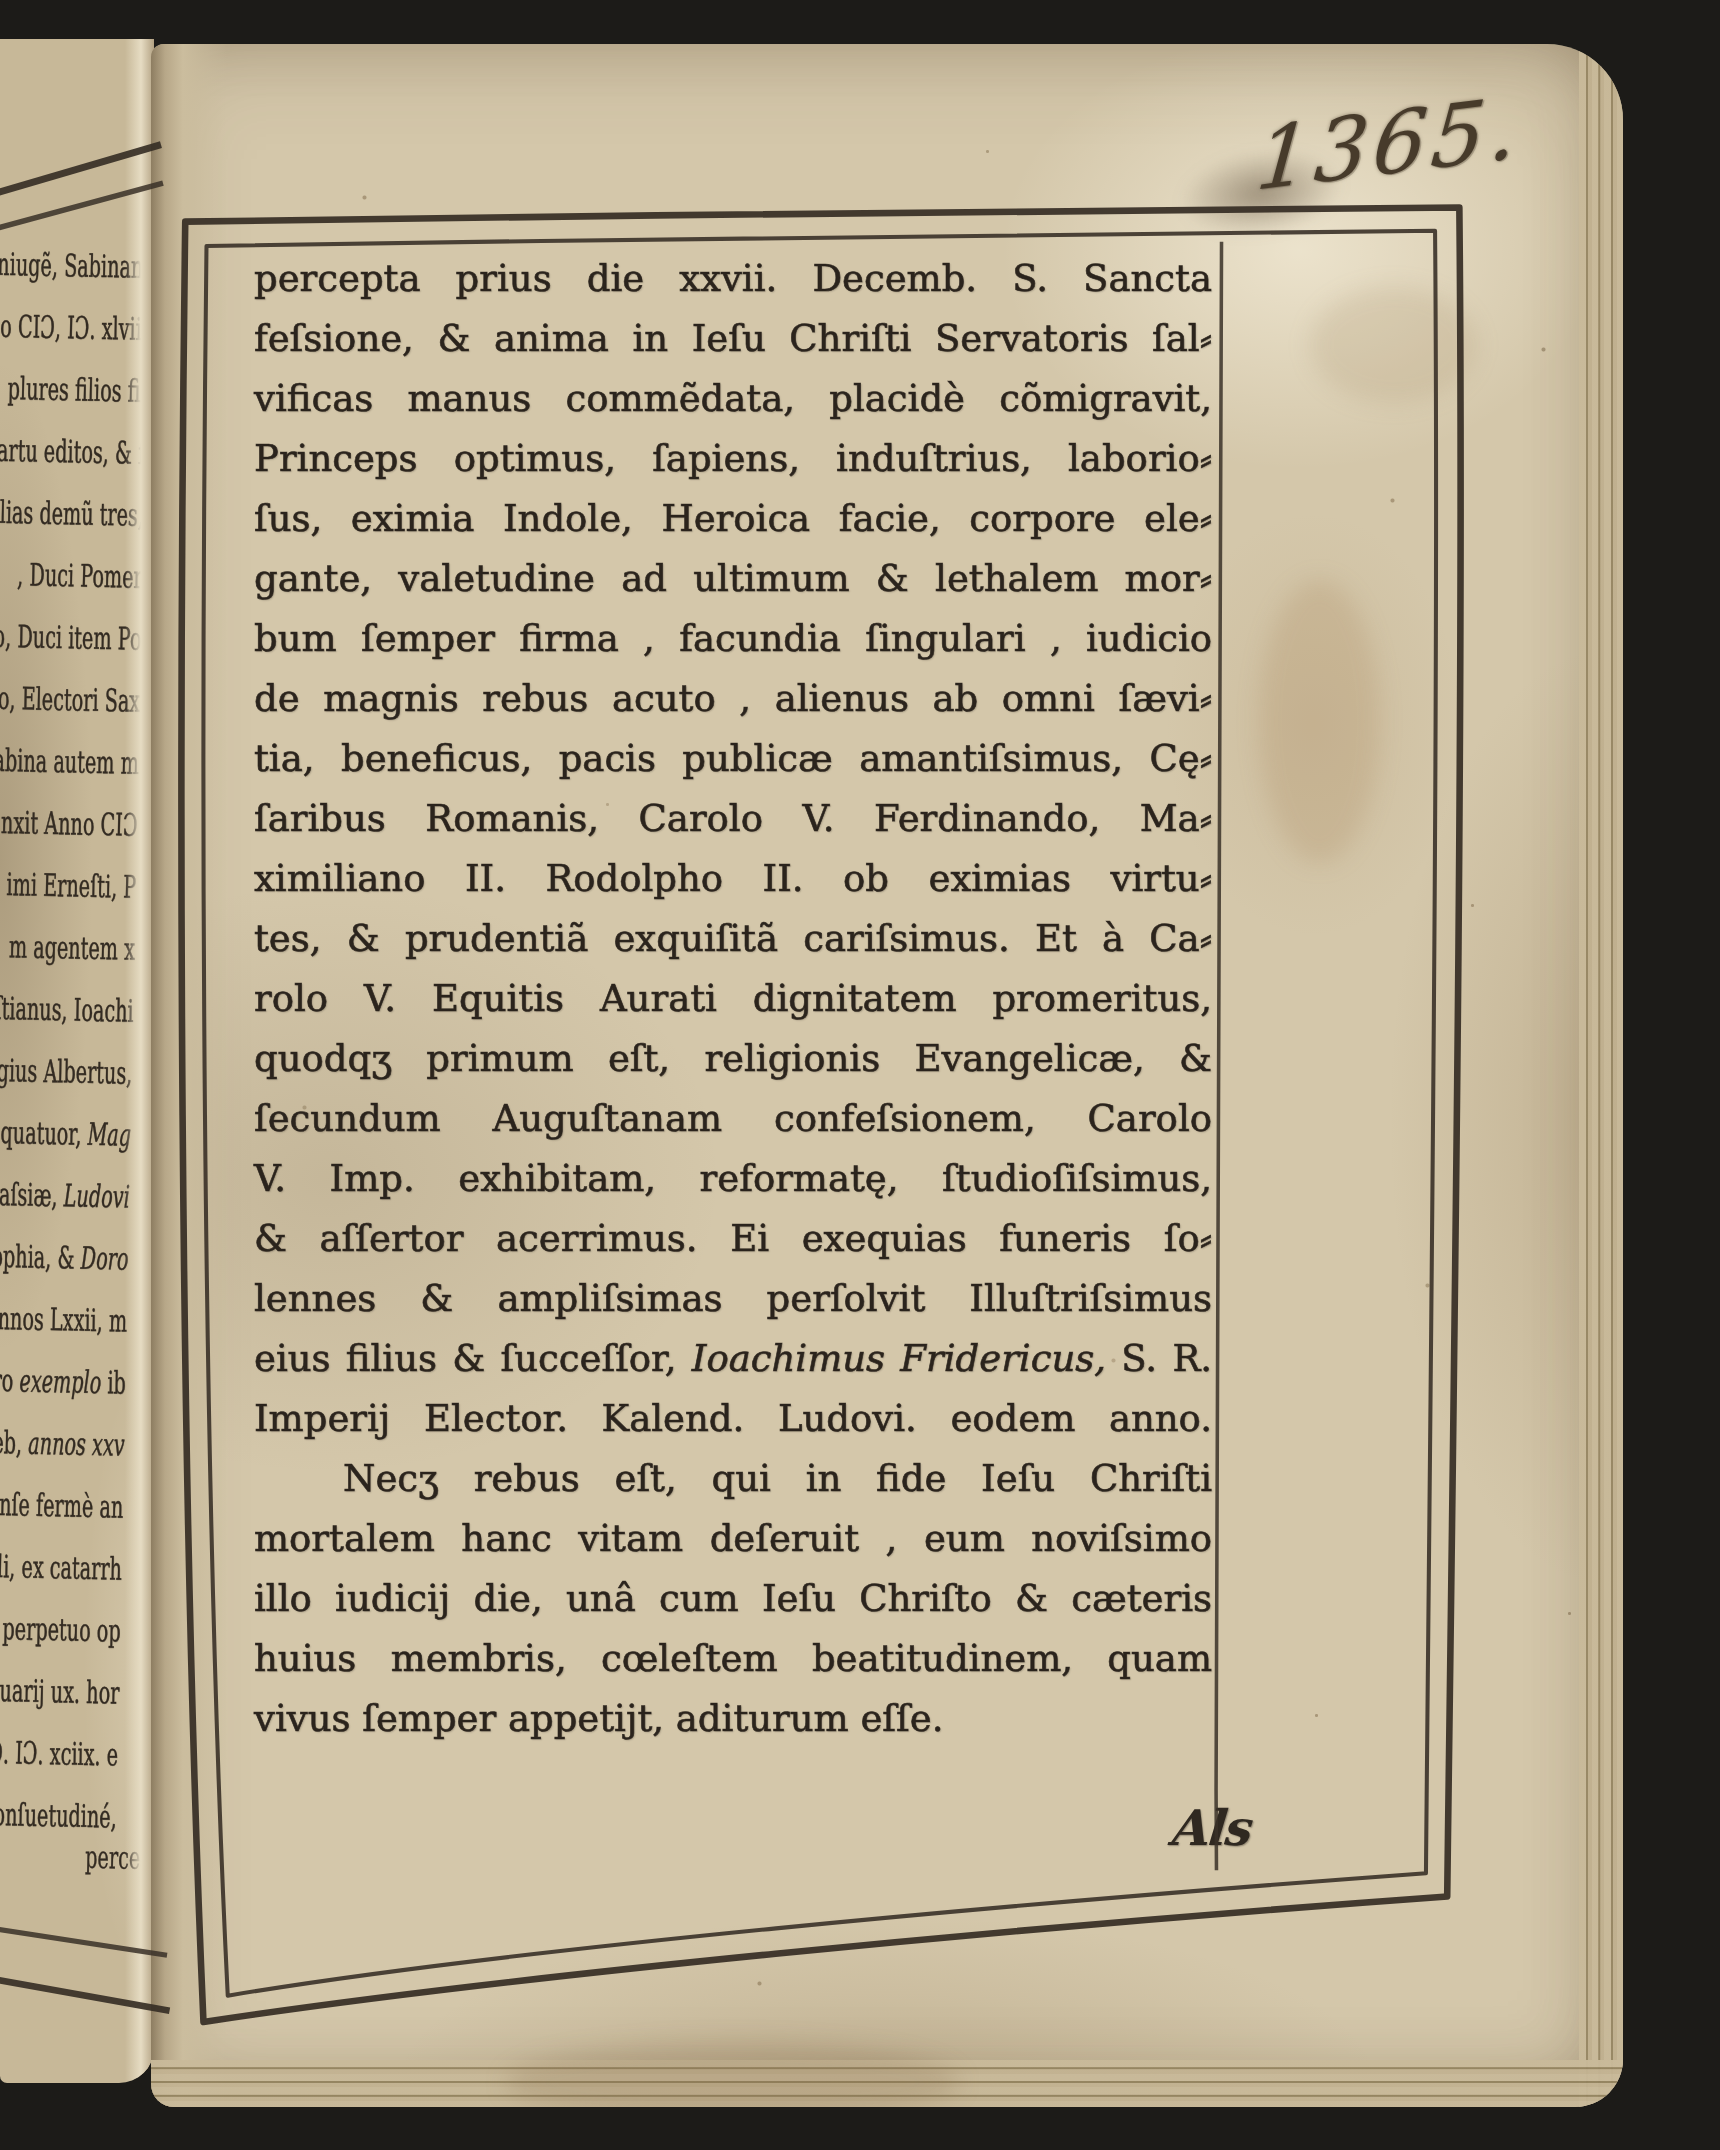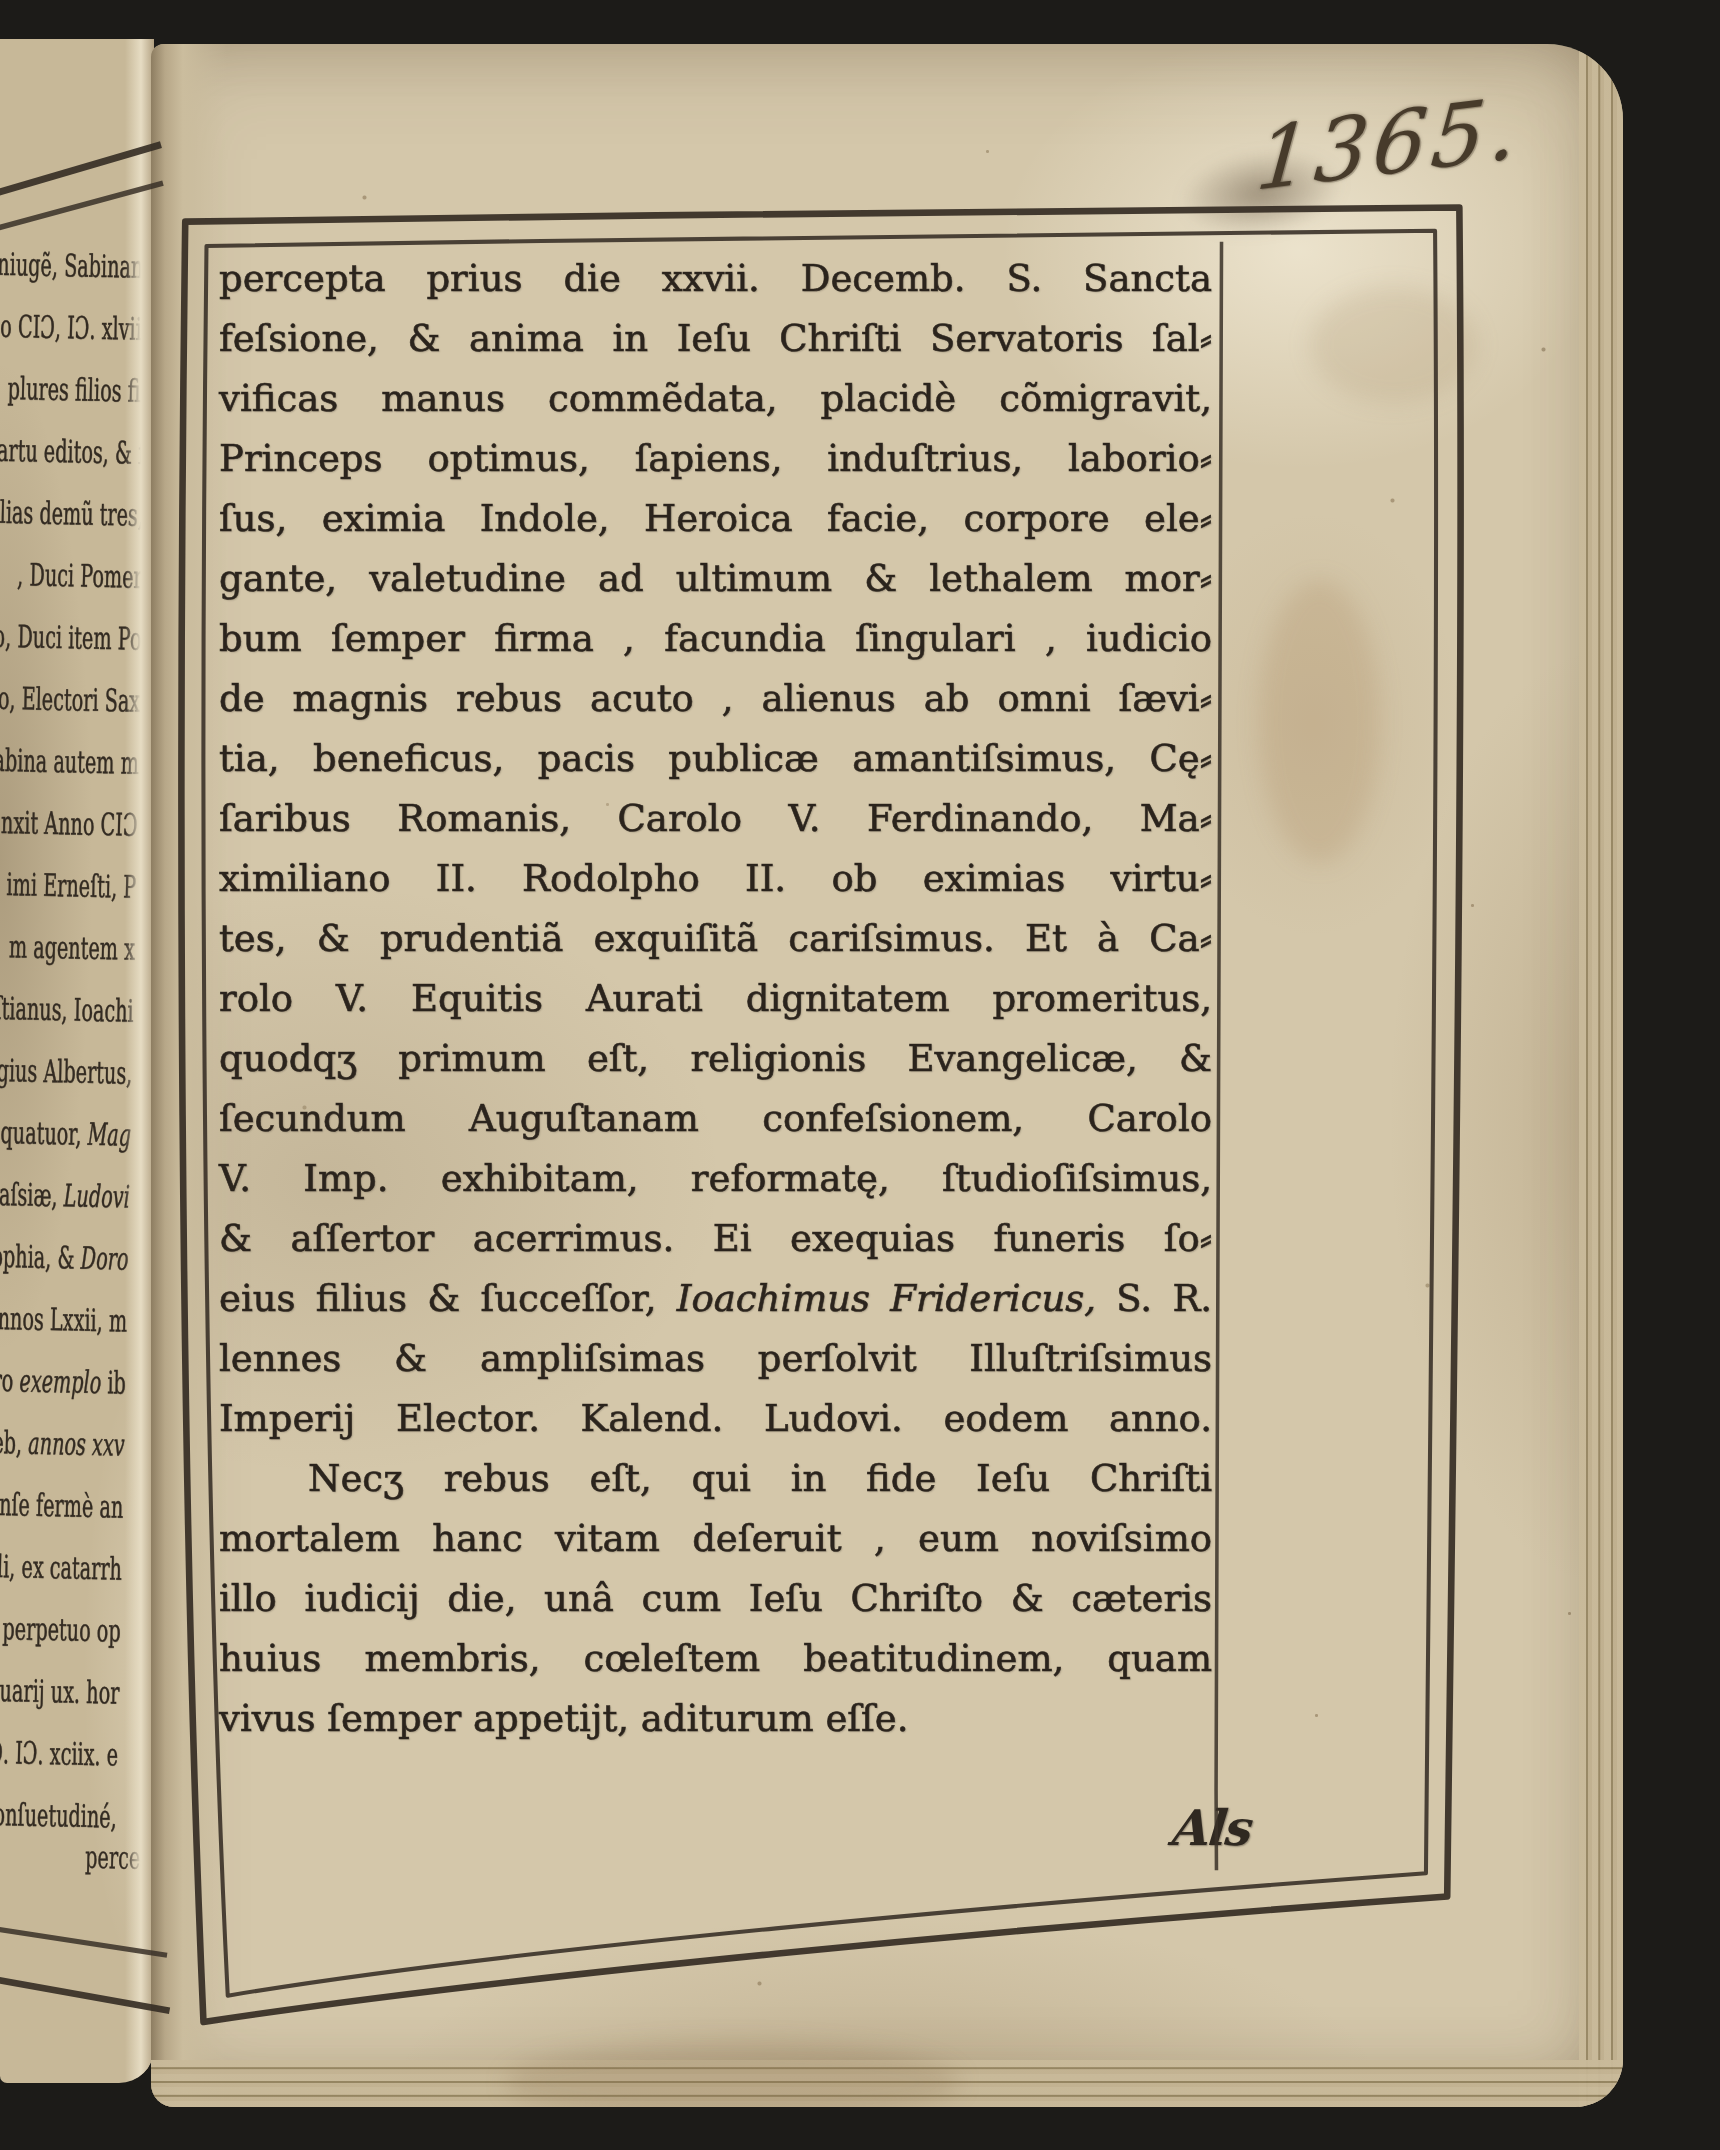--- a/index.html
+++ b/index.html
@@ -90,21 +90,21 @@
     text-shadow:0 0 3.5px rgba(70,58,42,.55), 1.5px 1px 0 rgba(70,58,42,.25);
   }
 
   
   .text-block {
     position:absolute; left:68px; top:205px; width:993px;
     font-size:37px; color:#2b241d;
     -webkit-text-stroke:0.7px rgba(43,36,29,.85);
     text-shadow:1px 1px 1.5px rgba(43,36,29,.25);
   }
-  .text-block .tline { height:60px; line-height:60px; text-align:justify; text-align-last:justify; }
+  .text-block .tline { height:60px; line-height:60px; text-align:justify; text-align-last:justify;margin-left:35px; }
   .text-block .tline.nojust { text-align-last:left; }
   .text-block .tline.indent { text-indent:89px; }
   .ital { font-style:italic; }
 
   .signature {
     position:absolute; left:1022px; top:1755px;
     font-size:49px; font-weight:bold; font-style:italic; color:#302921;
     transform:skewX(-6deg); letter-spacing:-2px;
     text-shadow:1px 1px 1.5px rgba(48,41,33,.4);
   }
@@ -173,22 +173,22 @@
         <div class="tline"><span>de magnis rebus acuto , alienus ab omni ſævi⸗</span></div>
         <div class="tline"><span>tia, beneficus, pacis publicæ amantiſsimus, Cę⸗</span></div>
         <div class="tline"><span>ſaribus Romanis, Carolo V. Ferdinando, Ma⸗</span></div>
         <div class="tline"><span>ximiliano II. Rodolpho II. ob eximias virtu⸗</span></div>
         <div class="tline"><span>tes, &amp; prudentiã exquiſitã cariſsimus. Et à Ca⸗</span></div>
         <div class="tline"><span>rolo V. Equitis Aurati dignitatem promeritus,</span></div>
         <div class="tline"><span>quodqʒ primum eſt, religionis Evangelicæ, &amp;</span></div>
         <div class="tline"><span>ſecundum Auguſtanam confeſsionem, Carolo</span></div>
         <div class="tline"><span>V. Imp. exhibitam, reformatę, ſtudioſiſsimus,</span></div>
         <div class="tline"><span>&amp; aſſertor acerrimus. Ei exequias funeris ſo⸗</span></div>
+        <div class="tline"><span>lennes &amp; ampliſsimas perſolvit Illuſtriſsimus</span></div>
         <div class="tline"><span>eius filius &amp; ſucceſſor, </span><span class="ital">Ioachimus Fridericus,</span><span> S. R.</span></div>
-        <div class="tline"><span>lennes &amp; ampliſsimas perſolvit Illuſtriſsimus</span></div>
         <div class="tline"><span>Imperij Elector. Kalend. Ludovi. eodem anno.</span></div>
         <div class="tline indent"><span>Necʒ rebus eſt, qui in fide Ieſu Chriſti</span></div>
         <div class="tline"><span>mortalem hanc vitam deſeruit , eum noviſsimo</span></div>
         <div class="tline"><span>illo iudicij die, unâ cum Ieſu Chriſto &amp; cæteris</span></div>
         <div class="tline"><span>huius membris, cœleſtem beatitudinem, quam</span></div>
         <div class="tline nojust"><span>vivus ſemper appetijt, aditurum eſſe.</span></div>
       </div>
 
     <div class="signature">Als</div>
   </div>

